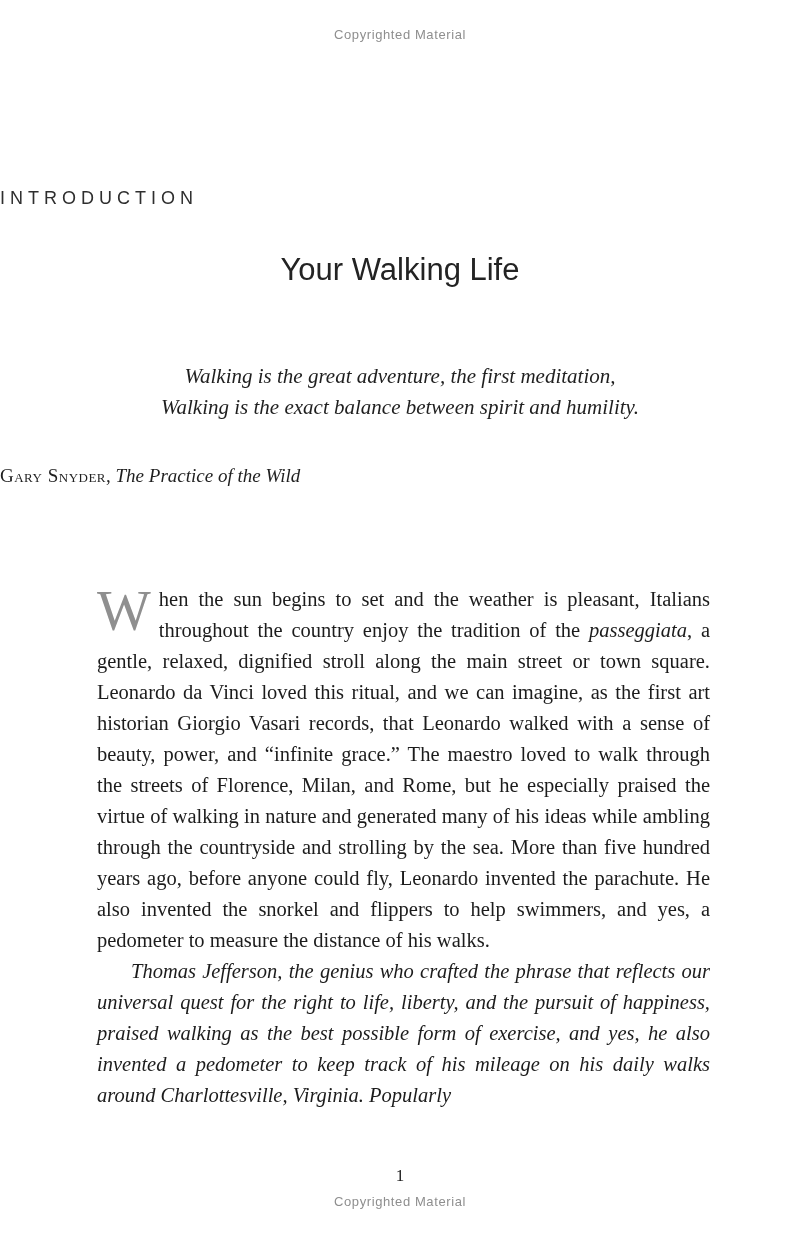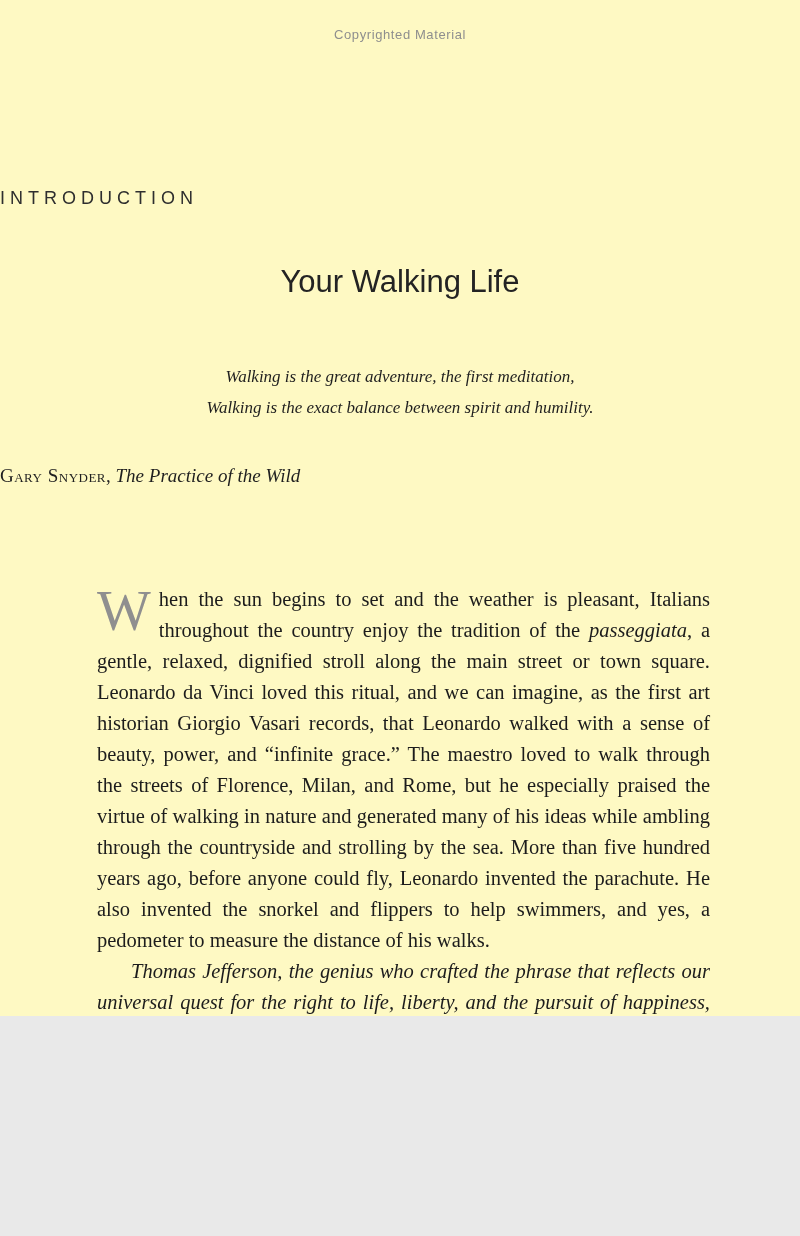--- a/index.html
+++ b/index.html
@@ -3,23 +3,23 @@
 <meta charset="utf-8">
 <style>
   html, body {
     margin: 0;
     padding: 0;
     background: #e9e9e9;
   }
   .page {
     position: relative;
     width: 800px;
-    height: 1016px;
+    height: 1236px;
     margin: 0 auto;
-    background: #fef9c3;
+    background: #ffffff;
     overflow: hidden;
     font-family: "Liberation Serif", serif;
     color: #1c1c1c;
   }
   .notice {
     position: absolute;
     left: 0;
     width: 100%;
     text-align: center;
     font-family: "Liberation Sans", sans-serif;
@@ -36,37 +36,37 @@
     left: 0;
     width: 100%;
     font-family: "Liberation Sans", sans-serif;
     font-size: 18px;
     font-weight: 500;
     letter-spacing: 5px;
     color: #2e2e2e;
   }
   .title {
     position: absolute;
-    top: 264px;
+    top: 252px;
     left: 0;
     width: 100%;
     text-align: center;
     font-family: "Liberation Sans", sans-serif;
     font-size: 31px;
     font-weight: 400;
     color: #232323;
   }
   .epigraph {
     position: absolute;
     top: 361px;
     left: 0;
     width: 100%;
     text-align: center;
     font-style: italic;
-    font-size: 17px;
+    font-size: 21px;
     line-height: 31px;
     color: #1f1f1f;
   }
   .attribution {
     position: absolute;
     top: 465px;
     left: 0;
     width: 100%;
     text-align: left;
     font-size: 19px;

